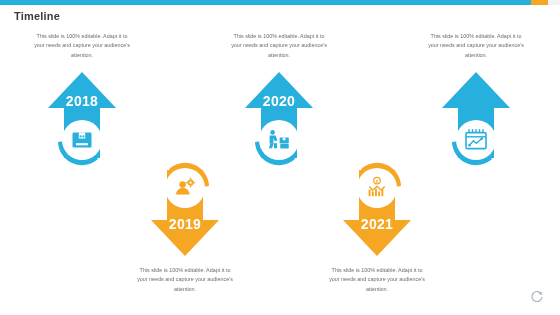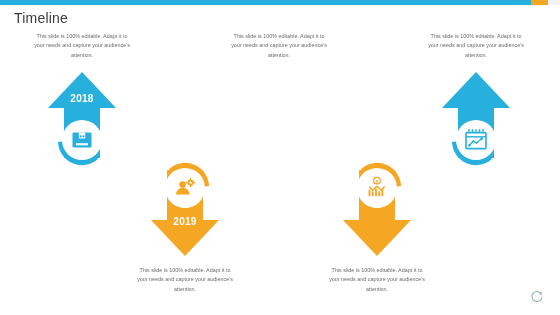--- a/index.html
+++ b/index.html
@@ -11,37 +11,37 @@
   #slide{position:absolute;inset:0;background:#fff;}
 
   
   .topbar{position:absolute;top:0;left:0;width:560px;height:5px;background:#f2f2f2;}
   .topbar .cyan{position:absolute;left:0;top:0;height:5px;width:531px;background:#27b0dd;}
   .topbar .orange{position:absolute;left:531px;top:0;height:5px;width:17px;background:#f5a623;}
 
   
   .title{
     position:absolute;left:14px;top:10px;
-    font-size:14px;font-weight:normal;color:#3b3b3b;letter-spacing:.2px;
+    font-size:11px;font-weight:bold;color:#3b3b3b;letter-spacing:.2px;
   }
 
   
   .step{position:absolute;width:116px;}
   .blurb{
     font-size:5.4px;line-height:1.72;color:#6d6d6d;text-align:center;
     width:96px;margin:0 auto;
   }
 
   
   .gfx{position:relative;width:116px;height:120px;}
   .gfx svg{display:block;}
 
   .yearlbl{
     position:absolute;left:0;width:116px;text-align:center;
-    font-size:10px;font-weight:bold;color:#ffffff;letter-spacing:.3px;
+    font-size:14px;font-weight:bold;color:#ffffff;letter-spacing:.3px;
   }
   .year-up{top:27px;}
   .year-dn{top:74px;}
 
   
   .loop{position:absolute;right:16px;bottom:12px;width:14px;height:14px;}
 </style>
 </head>
 <body>
 
@@ -100,20 +100,38 @@
           </g>
         </g>
       </svg>
       <div class="yearlbl year-dn">2019</div>
     </div>
     <div class="blurb" style="margin-top:4px;">This slide is 100% editable. Adapt it to your needs and capture your audience's attention.</div>
   </div>
 
   <div class="step" style="left:221px;top:32px;">
     <div class="blurb">This slide is 100% editable. Adapt it to your needs and capture your audience's attention.</div>
+    <div class="gfx" style="margin-top:6px;">
+      <svg width="116" height="120" viewBox="0 0 116 120">
+        <path d="M34 76 a24 24 0 0 0 40 17 l-5 -6 a17 17 0 0 1 -28 -12 z" fill="#27b0dd"></path>
+        <path d="M58 6 L92 42 L76 42 L76 92 L40 92 L40 42 L24 42 Z" fill="#27b0dd"></path>
+        <circle cx="58" cy="74" r="20" fill="#ffffff"></circle>
+
+        <g transform="translate(58,74)">
+          <circle cx="-6.4" cy="-7.6" r="2.3" fill="#27b0dd"></circle>
+          <path d="M-9.4 -4.6 L-3.4 -4.6 L-1.6 0.4 L-4.2 1.2 L-5.6 -1.8 L-5.6 3.4 L-9.4 3.4 Z" fill="#27b0dd"></path>
+          <path d="M-8.6 3.2 L-5.2 3.2 L-7.0 8.2 L-10 8.2 Z" fill="#27b0dd"></path>
+          <path d="M-5.0 3.2 L-2.0 3.2 L-2.0 8.2 L-5.0 8.2 Z" fill="#27b0dd"></path>
+          <rect x="0.6" y="-2.4" width="9.2" height="6" rx="0.8" fill="#27b0dd"></rect>
+          <rect x="1.2" y="4" width="8.6" height="4.6" rx="0.8" fill="#27b0dd"></rect>
+          <rect x="3.8" y="-2.4" width="2.6" height="2.6" fill="#ffffff"></rect>
+        </g>
+      </svg>
+      <div class="yearlbl year-up">2020</div>
+    </div>
   </div>
 
   <div class="step" style="left:319px;top:142px;">
     <div class="gfx">
       <svg width="116" height="120" viewBox="0 0 116 120">
         <path d="M82 44 a24 24 0 0 0 -40 -17 l5 6 a17 17 0 0 1 28 12 z" fill="#f5a623"></path>
         <path d="M58 114 L92 78 L76 78 L76 28 L40 28 L40 78 L24 78 Z" fill="#f5a623"></path>
         <circle cx="58" cy="46" r="20" fill="#ffffff"></circle>
 
         <g transform="translate(58,46)">
@@ -122,20 +140,21 @@
           <path d="M-7.6 -1.4 L-4.4 2.2 L0 -1.8 L4.4 2.2 L7.6 -1.4" fill="none" stroke="#f5a623" stroke-width="1.5" stroke-linejoin="round"></path>
           <g fill="#f5a623">
             <rect x="-8.4" y="1.6" width="1.9" height="6.6"></rect>
             <rect x="-5.2" y="3.4" width="1.9" height="4.8"></rect>
             <rect x="-2.0" y="0.6" width="1.9" height="7.6"></rect>
             <rect x="1.2" y="3.4" width="1.9" height="4.8"></rect>
             <rect x="4.4" y="1.6" width="1.9" height="6.6"></rect>
           </g>
         </g>
       </svg>
+      <div class="yearlbl year-dn">2021</div>
     </div>
     <div class="blurb" style="margin-top:4px;">This slide is 100% editable. Adapt it to your needs and capture your audience's attention.</div>
   </div>
 
   <div class="step" style="left:418px;top:32px;">
     <div class="blurb">This slide is 100% editable. Adapt it to your needs and capture your audience's attention.</div>
     <div class="gfx" style="margin-top:6px;">
       <svg width="116" height="120" viewBox="0 0 116 120">
         <path d="M34 76 a24 24 0 0 0 40 17 l-5 -6 a17 17 0 0 1 -28 -12 z" fill="#27b0dd"></path>
         <path d="M58 6 L92 42 L76 42 L76 92 L40 92 L40 42 L24 42 Z" fill="#27b0dd"></path>

